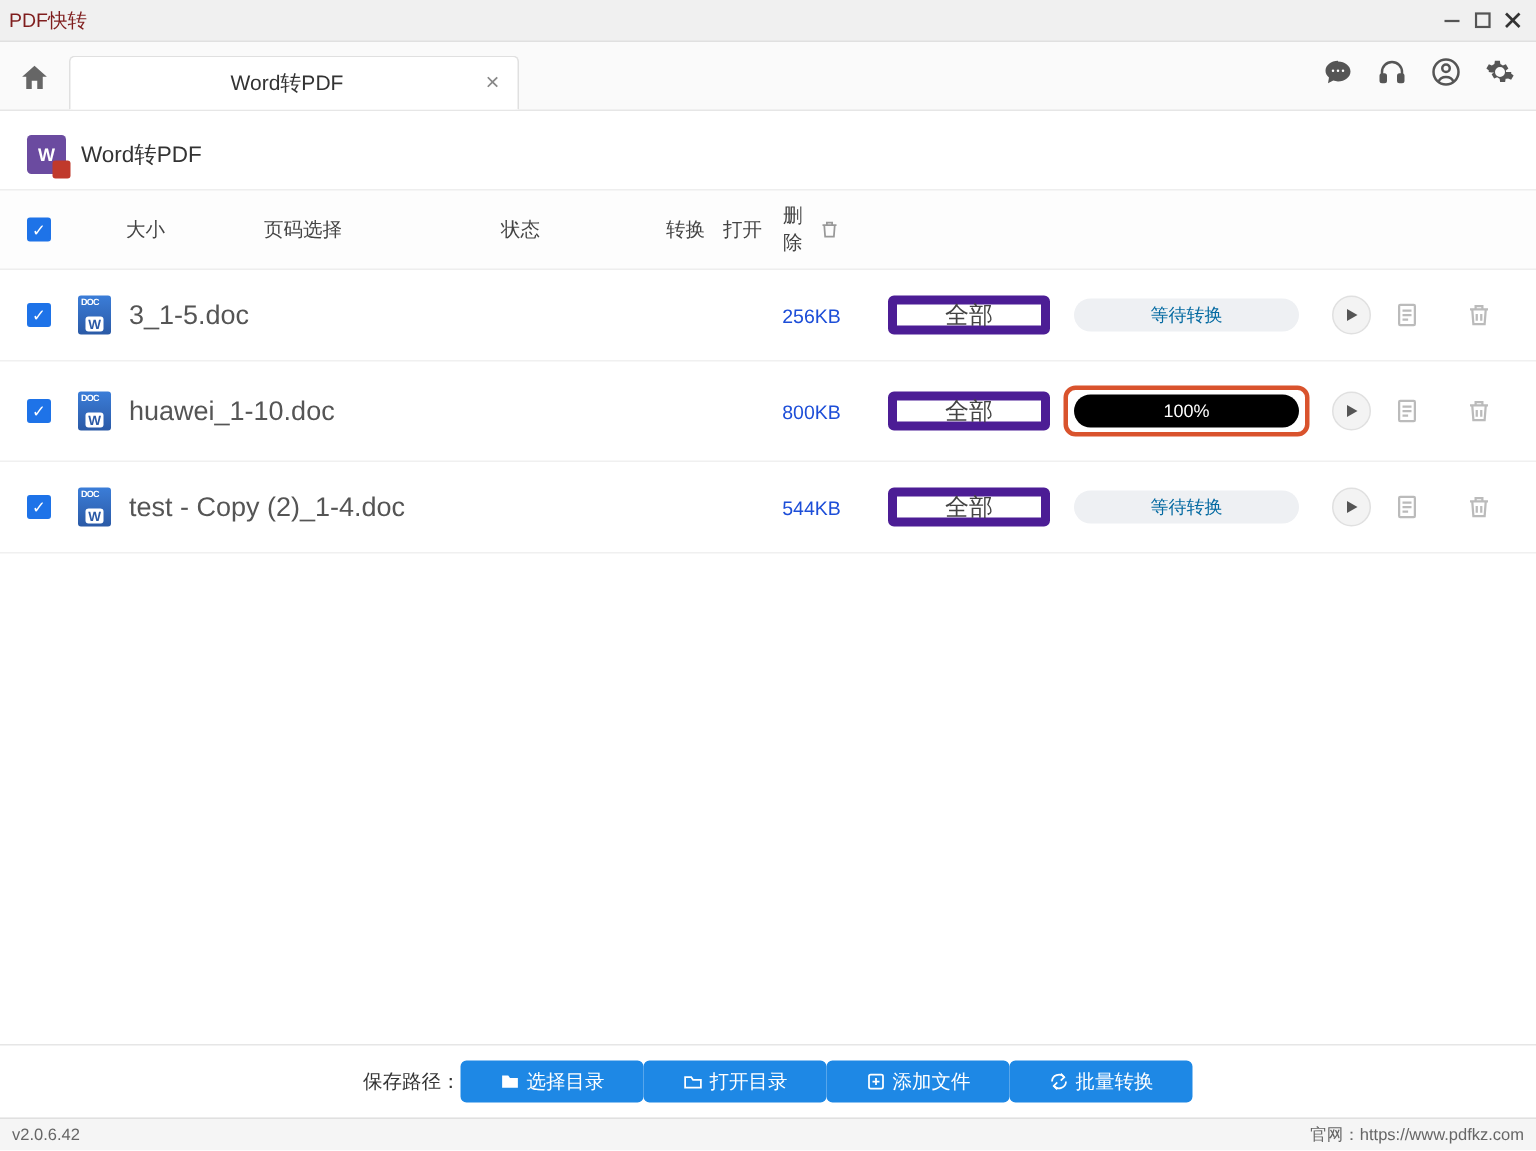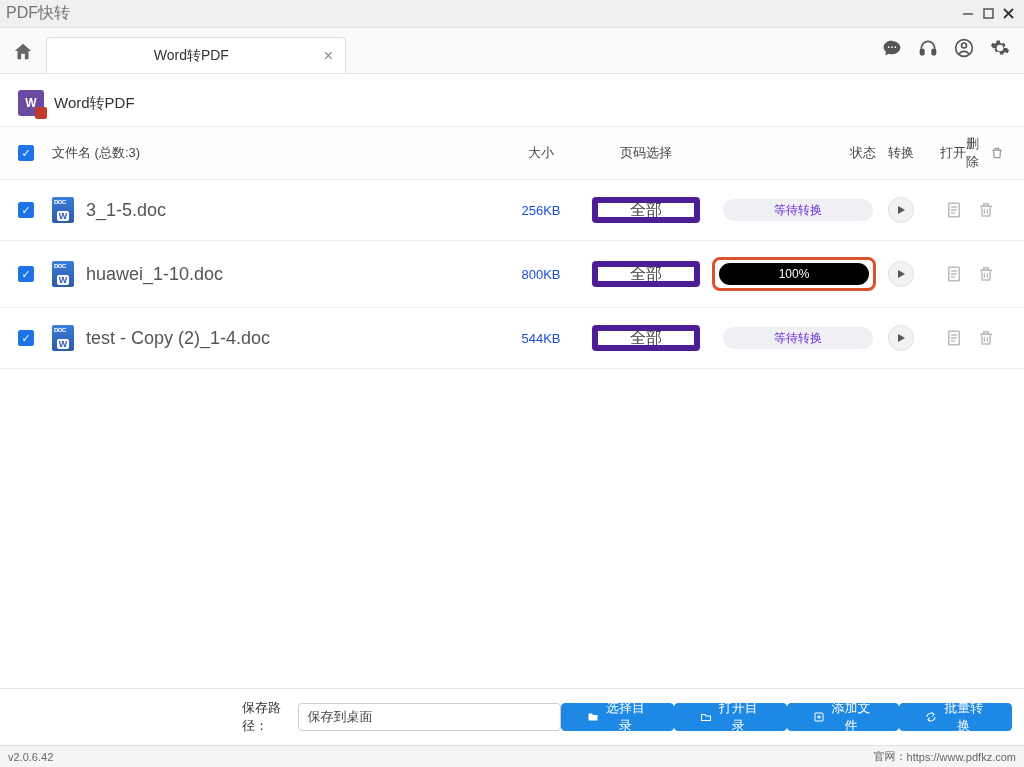--- a/index.html
+++ b/index.html
@@ -16,21 +16,21 @@
     }
     
     .titlebar {
       height: 28px;
       background: #f0f0f0;
       display: flex;
       align-items: center;
       padding: 0 6px;
       border-bottom: 1px solid #e0e0e0;
     }
-    .titlebar .title { font-size: 16px; color: #737373; flex: 1; }
+    .titlebar .title { font-size: 13px; color: #7f1d1d; flex: 1; }
     .winbtn { width: 20px; height: 20px; display: flex; align-items: center; justify-content: center; cursor: pointer; color: #555; font-size: 14px; }
     .winbtn.close { font-weight: bold; }
     
     .toolbar {
       height: 46px;
       display: flex;
       align-items: flex-end;
       padding: 0 12px 0 8px;
       background: #fafafa;
       border-bottom: 1px solid #e6e6e6;
@@ -91,23 +91,23 @@
       border: 1px solid #1e73e8;
       border-radius: 2px;
       background: #1e73e8;
       display: flex; align-items: center; justify-content: center;
       color: #fff; font-size: 11px; cursor: pointer;
     }
     .col-chk { width: 34px; }
     .col-name { flex: 1; }
     .col-size { width: 90px; text-align: center; }
     .col-pages { width: 120px; text-align: center; }
-    .col-status { width: 170px; text-align: right; }
+    .col-status { width: 170px; text-align: center; }
     .col-convert { width: 50px; text-align: center; }
-    .col-open { width: 40px; text-align: right; }
+    .col-open { width: 40px; text-align: left; }
     .col-delete { width: 40px; text-align: left; display: flex; align-items: center; justify-content: center; gap: 4px; }
     
     .row {
       display: flex;
       align-items: center;
       padding: 16px 18px;
       border-bottom: 1px solid #f0f0f0;
     }
     .doc-icon {
       width: 22px; height: 26px;
@@ -129,21 +129,21 @@
       border: 6px solid #4c1d95; border-radius: 4px;
       background: #fff; color: #444;
       display: inline-flex; align-items: center; justify-content: center;
       cursor: pointer; font-size: 16px;
     }
     .status-pill {
       width: 150px; height: 22px;
       border-radius: 11px;
       background: #eef0f3;
       display: inline-flex; align-items: center; justify-content: center;
-      color: #6d28d9; font-size: 12px;
+      color: #0369a1; font-size: 12px;
     }
     .status-pill.done {
       background: #000000; color: #fff;
       width: 150px;
     }
     .status-wrap { display: inline-block; padding: 3px; border-radius: 6px; }
     .status-wrap.highlight { border: 3px solid #d9532d; border-radius: 8px; padding: 3px 4px; }
     .act-btn {
       width: 26px; height: 26px; border-radius: 50%;
       background: #f3f3f3; border: 1px solid #e0e0e0;
@@ -260,21 +260,20 @@
 
   <div class="page-hdr">
     <div class="word-icon">W</div>
     <span class="page-title">Word转PDF</span>
   </div>
 
   <div class="list-header">
     <div class="col-chk">
         <div class="chk">✓</div>
       </div>
-    <div class="col-name">文件名 (总数:3)</div>
     <div class="col-size">大小</div>
     <div class="col-pages">页码选择</div>
     <div class="col-status">状态</div>
     <div class="col-convert">转换</div>
     <div class="col-open">打开</div>
     <div class="col-delete">
       <span>删除</span>
       <span class="icon-btn">
         <svg width="14" height="14" viewBox="0 0 24 24" fill="none" stroke="#999" stroke-width="2">
             <path d="M4 7h16M9 7V4h6v3M6 7l1 13h10l1-13"></path>
@@ -414,21 +413,20 @@
               <line x1="14" y1="11" x2="14" y2="17"></line>
             </svg>
       </span>
     </div>
   </div>
     </div>
 </div>
 
 <div class="bottom-bar">
   <span class="lbl">保存路径：</span>
-  <input class="path-input" value="保存到桌面" style="">
   <button class="btn">
     <svg width="14" height="14" viewBox="0 0 24 24" fill="#fff">
         <path d="M3 5h7l2 3h9v11H3z"></path>
       </svg>
     <span>选择目录</span>
   </button>
   <button class="btn">
     <svg width="14" height="14" viewBox="0 0 24 24" fill="none" stroke="#fff" stroke-width="2">
         <path d="M3 7h7l2 3h9v9H3z"></path>
       </svg>

